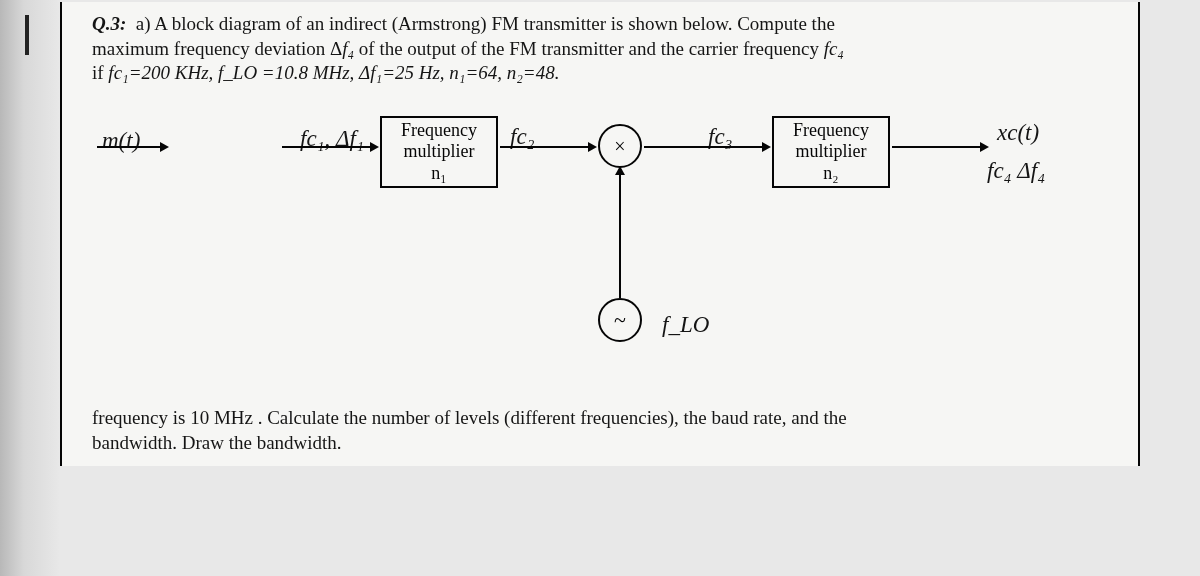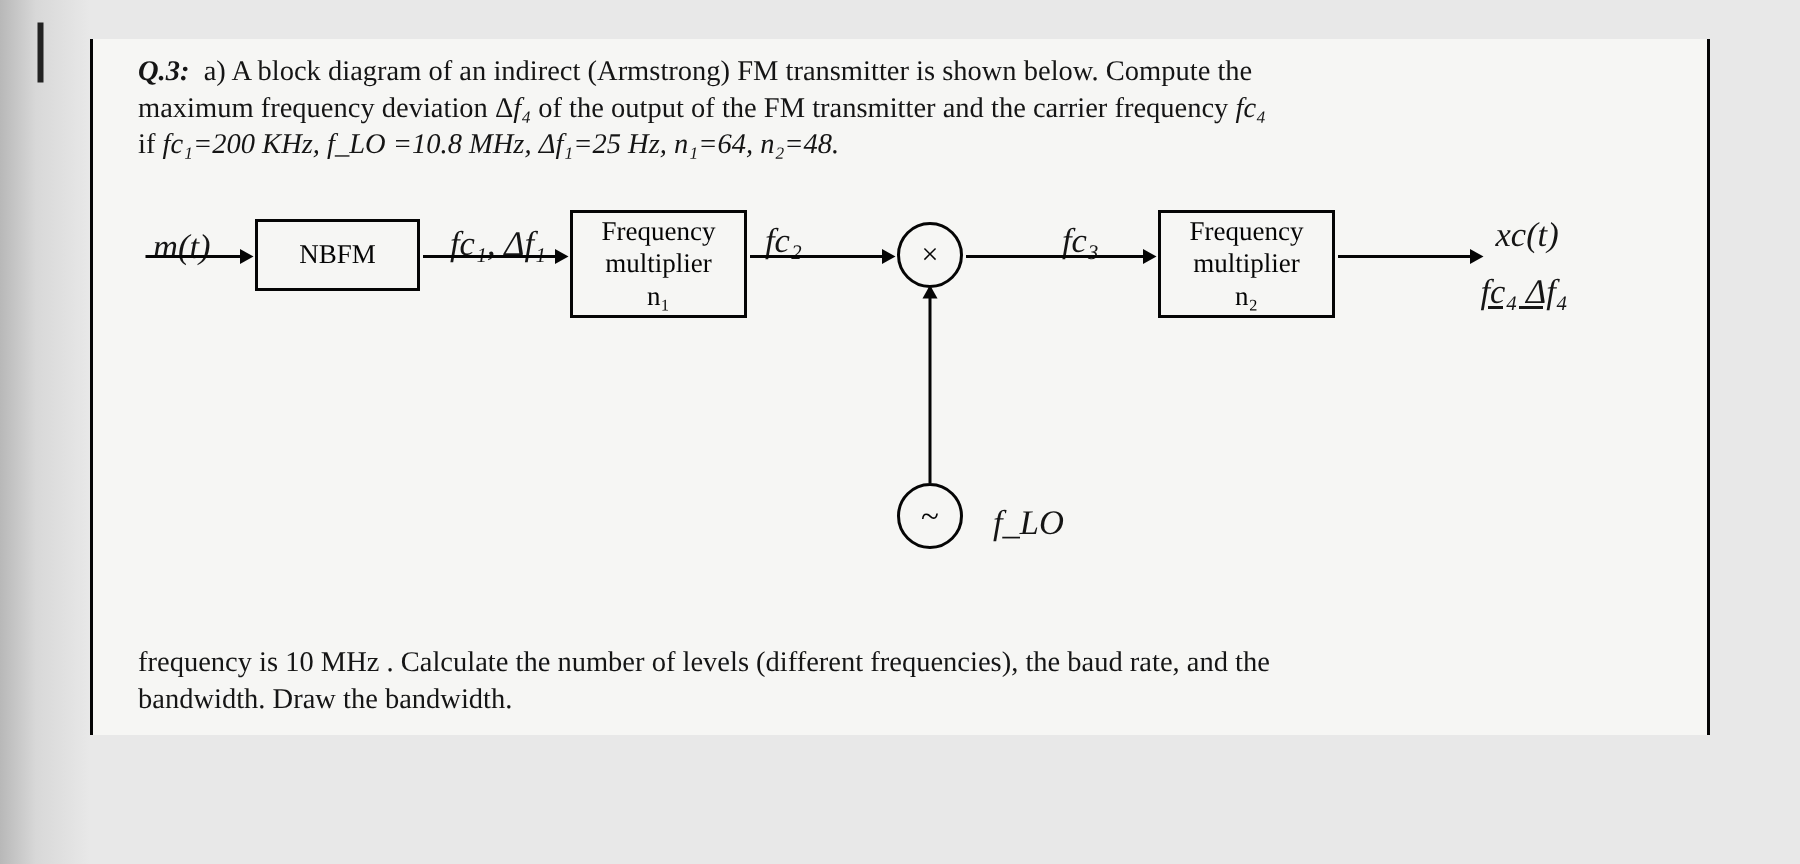--- a/index.html
+++ b/index.html
@@ -7,21 +7,21 @@
       width: 1200px;
       height: 576px;
       background: #e8e8e8;
       font-family: "Times New Roman", serif;
       position: relative;
       overflow: hidden;
     }
     .page {
       position: absolute;
       left: 60px;
-      top: 26px;
+      top: 2px;
       width: 1080px;
       height: 464px;
       background: #fdfdfb;
       border-left: 2px solid #000;
       border-right: 2px solid #000;
       padding: 10px 28px 10px 30px;
       filter: contrast(0.96) brightness(0.99);
     }
     .question-a {
       font-size: 19px;
@@ -141,23 +141,20 @@
     <span>A block diagram of an indirect (Armstrong) FM transmitter is shown below. Compute the</span><br>
     <span>maximum frequency deviation Δ</span><i><span>f₄</span></i><span> of the output of the FM transmitter and the carrier frequency </span><i><span>fc₄</span></i><br>
     <span>if </span><i><span>fc₁=200 KHz, f_LO =10.8 MHz, Δf₁=25 Hz, n₁=64, n₂=48.</span></i>
   </div>
 
   <div class="diagram">
 
     <div class="sig-label" style="left:10px; top:12px;">m(t)</div>
     <div class="arrow" style="left:5px; top:30px; width:70px;"></div>
 
-    <div class="block" style="left:78px; top:6px; width:110px; height:48px;">
-      <span>NBFM</span>
-    </div>
 
     <div class="sig-label" style="left:208px; top:10px;text-align:right;">fc₁, Δf₁</div>
     <div class="arrow" style="left:190px; top:30px; width:95px;"></div>
 
     <div class="block" style="left:288px; top:0px; width:118px; height:72px;">
       <span>Frequency</span>
       <span>multiplier</span>
       <span>n₁</span>
     </div>
 
@@ -172,21 +169,21 @@
     <div class="arrow" style="left:552px; top:30px; width:125px;"></div>
 
     <div class="block" style="left:680px; top:0px; width:118px; height:72px;">
       <span>Frequency</span>
       <span>multiplier</span>
       <span>n₂</span>
     </div>
 
     <div class="arrow" style="left:800px; top:30px; width:95px;"></div>
     <div class="sig-label" style="left:905px; top:4px;">xc(t)</div>
-    <div class="sig-label" style="left:895px; top:42px;text-decoration:underline;">fc₄ Δf₄</div>
+    <div class="sig-label" style="left:895px; top:42px;">fc₄ Δf₄</div>
 
     <div class="varrow up" style="left:527px; top:52px; height:130px;"></div>
     <div class="osc" style="left:506px; top:182px;">
       <span>~</span>
     </div>
     <div class="sig-label" style="left:570px; top:196px;">f_LO</div>
 
   </div>
 
   <div class="question-b">

